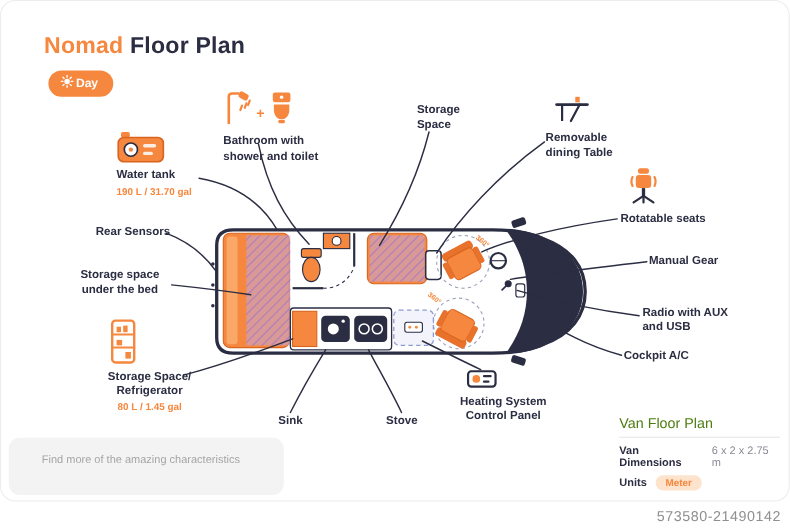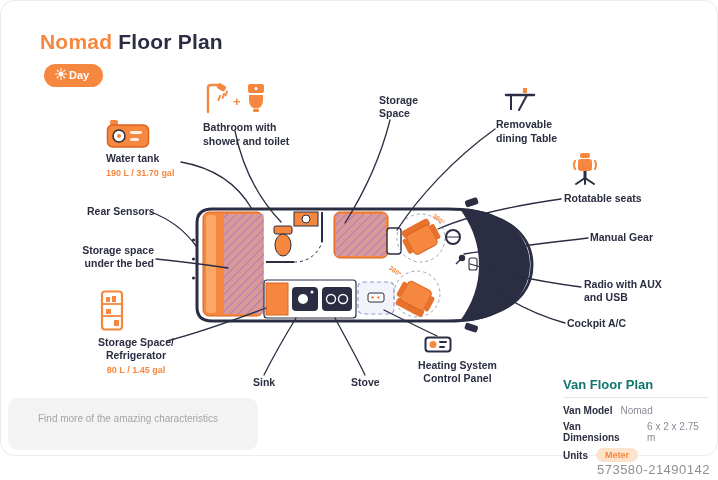--- a/index.html
+++ b/index.html
@@ -22,21 +22,21 @@
   #scene{position:absolute;left:0;top:0;}
   
   .callout{position:absolute;font-size:10.5px;font-weight:700;line-height:1.28;color:#2B2D42;}
   .callout .cvalue{color:#F6873E;font-size:9px;font-weight:700;margin-top:2px;}
   .center{text-align:center;}
   .icons-row{display:flex;align-items:flex-end;gap:4px;margin-bottom:5px;}
   .plus{color:#F6873E;font-size:13px;font-weight:700;line-height:1;padding-bottom:8px;}
   .icon{display:inline-block;}
   
   .info{position:absolute;left:563px;top:377px;width:146px;font-size:10px;}
-  .info .ititle{font-size:13px;font-weight:700;color:#0f766e;margin-bottom:5px;}
+  .info .ititle{font-size:13px;font-weight:400;color:#4d7c0f;margin-bottom:5px;}
   .info .divider{height:1px;background:#e6e6e6;margin-bottom:7px;}
   .irow{display:flex;align-items:center;margin-bottom:5px;}
   .irow .ilabel{font-weight:700;color:#2B2D42;}
   .irow .ivalue{color:#8a8a96;margin-left:8px;}
   .badge{background:#FDE3CC;color:#F6873E;font-weight:700;font-size:9px;
     padding:2px 9px;border-radius:9px;margin-left:8px;cursor:pointer;}
   
   .footnote{position:absolute;left:8px;top:398px;width:250px;height:52px;background:#f3f3f4;
     border-radius:10px;padding:13px 8px 0 30px;box-sizing:border-box;
     color:#a5a5a5;font-size:10px;line-height:1.5;}
@@ -236,21 +236,21 @@
       </g>
     </svg>
   </span>
   <div style="margin-top:3px;">Rotatable seats</div>
 </div>
 
 <div class="callout" style="left:87px;top:205px;width:72px;">
   <div>Rear Sensors</div>
 </div>
 
-<div class="callout center" style="left:64px;top:244px;width:90px;text-align:right;">
+<div class="callout center" style="left:64px;top:244px;width:90px;">
   <div>Storage space under the bed</div>
 </div>
 
 <div class="callout" style="left:590px;top:231px;width:80px;">
   <div>Manual Gear</div>
 </div>
 
 <div class="callout" style="left:584px;top:278px;width:78px;">
   <div>Radio with AUX and USB</div>
 </div>
@@ -296,24 +296,20 @@
   </span>
 </div>
 <div class="callout center" style="left:410px;top:359px;width:95px;">
   <div>Heating System Control Panel</div>
 </div>
 
 <div class="info">
   <div class="ititle">Van Floor Plan</div>
   <div class="divider"></div>
   <div class="irow">
-    <span class="ilabel">Van Model</span>
-    <span class="ivalue">Nomad</span>
-  </div>
-  <div class="irow">
     <span class="ilabel">Van Dimensions</span>
     <span class="ivalue">6 x 2 x 2.75 m</span>
   </div>
   <div class="irow">
     <span class="ilabel">Units</span>
     <span class="badge">Meter</span>
   </div>
 </div>
 
 <div class="footnote">

